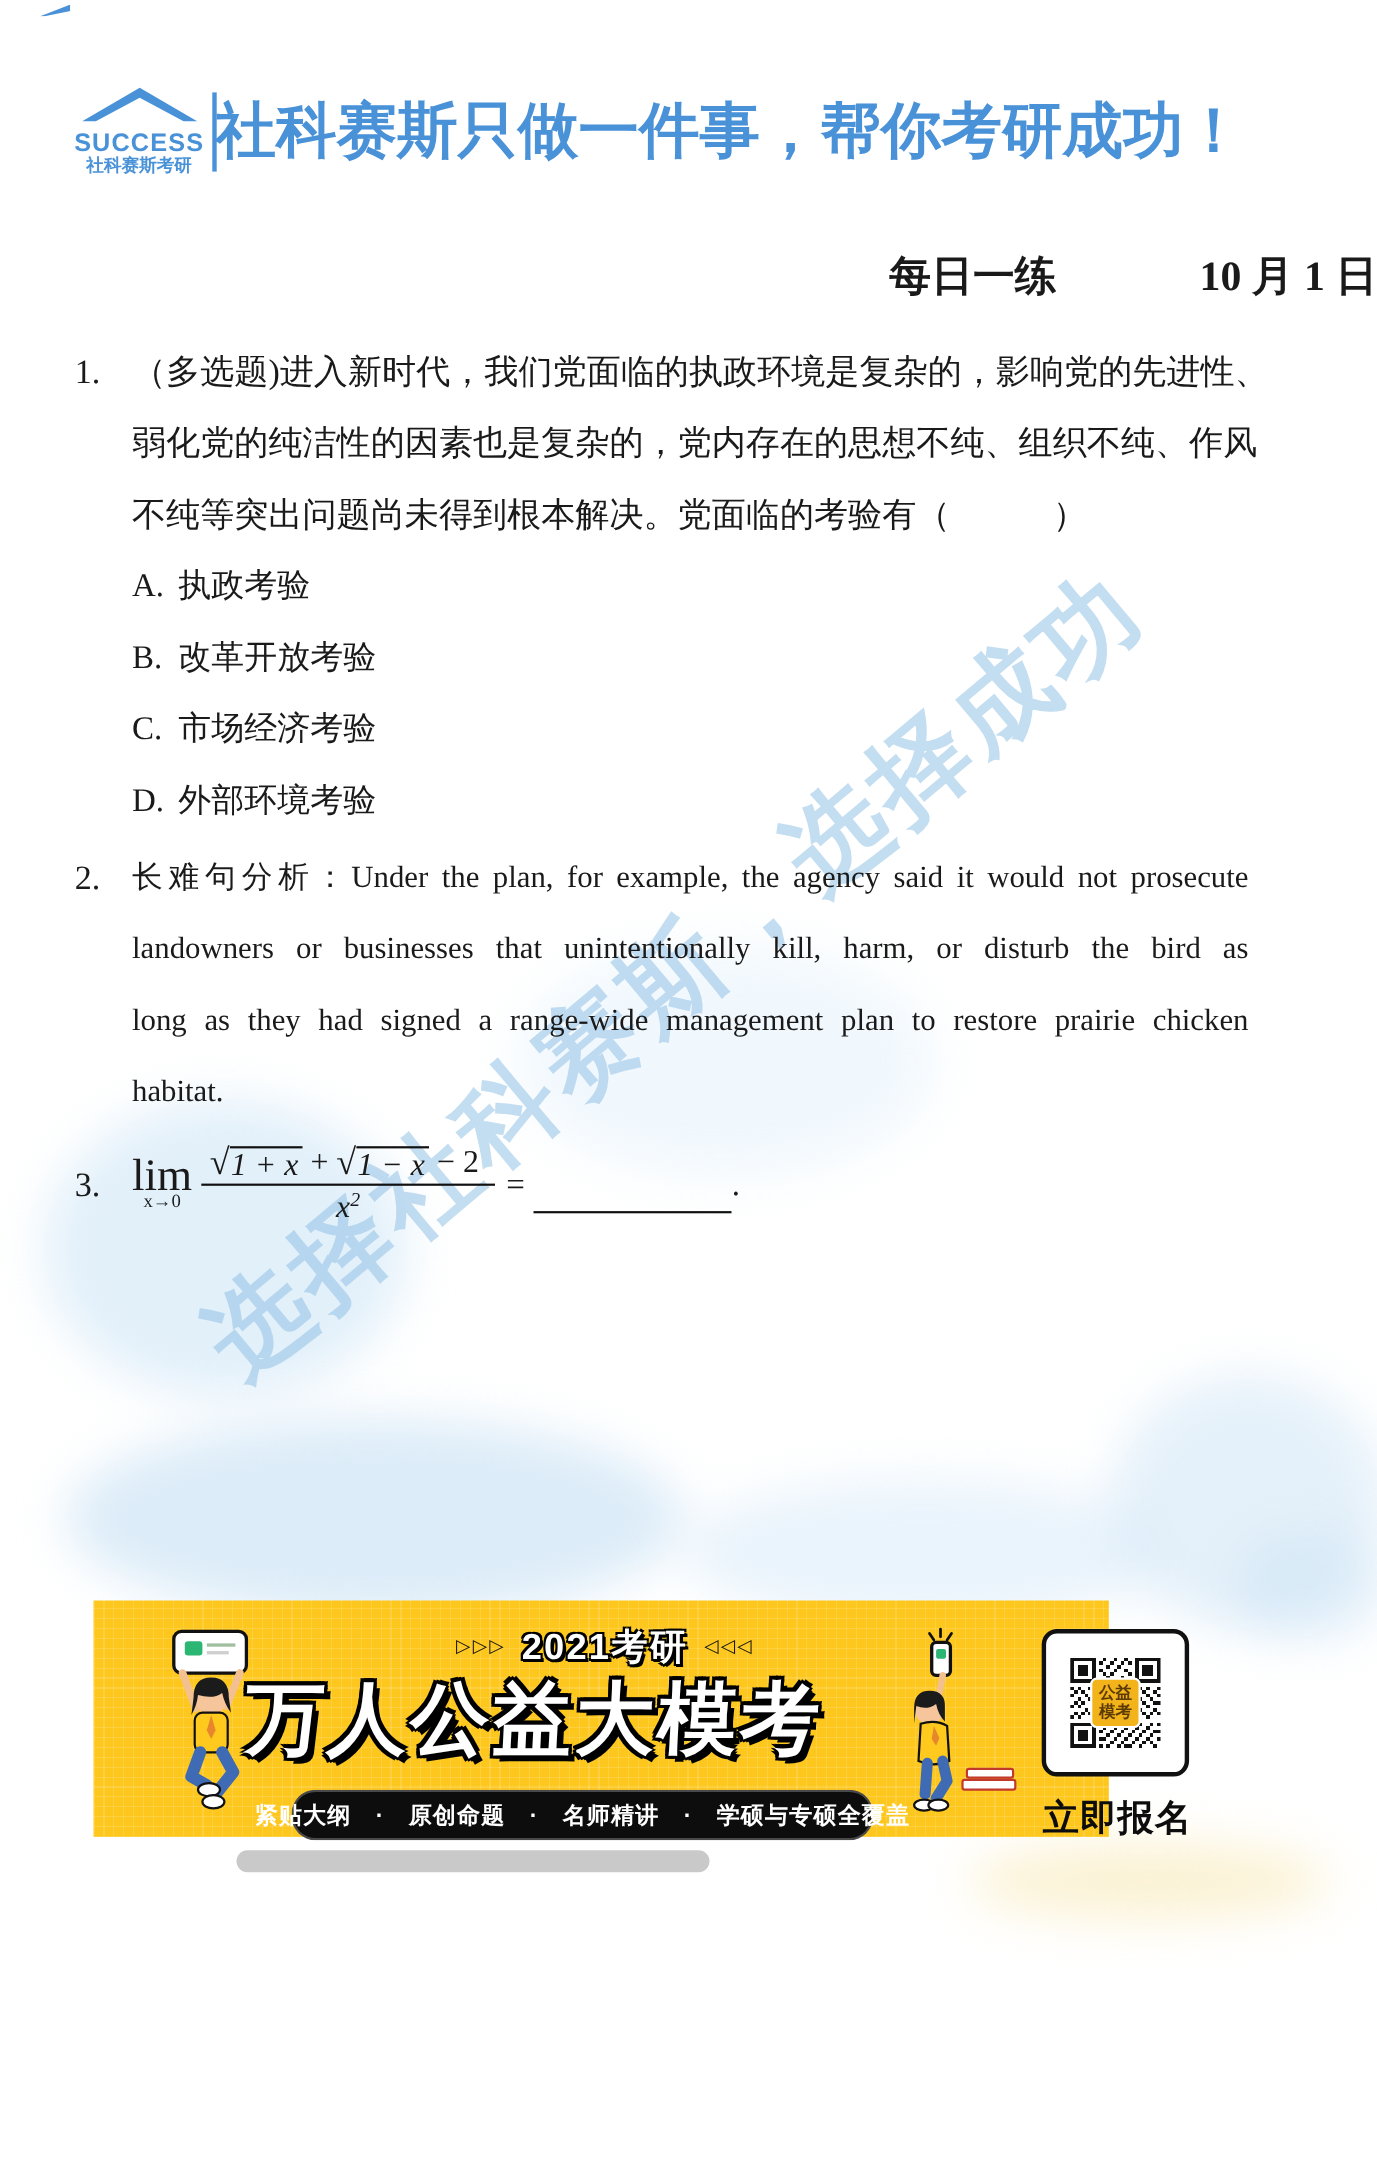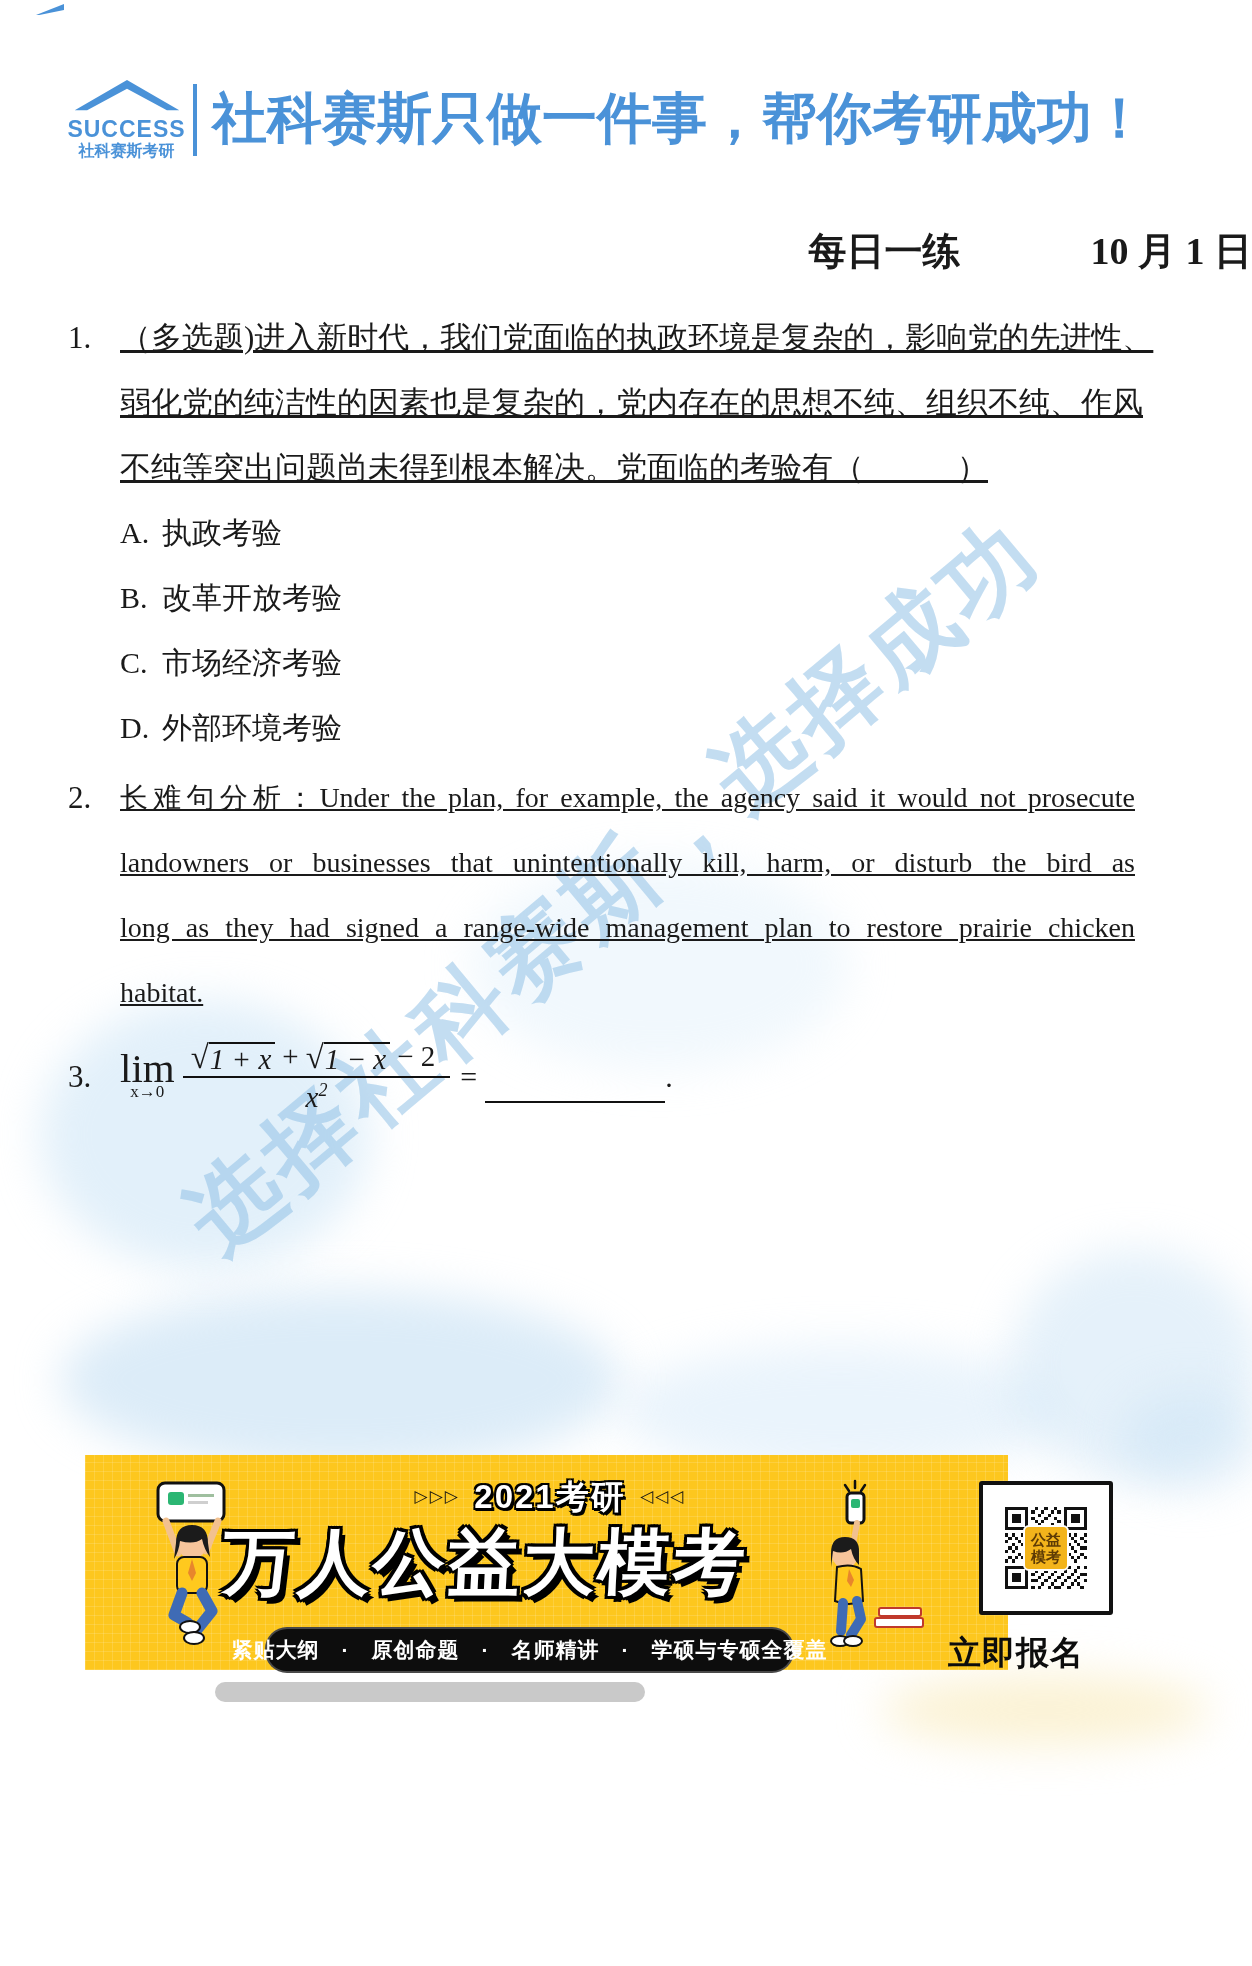--- a/index.html
+++ b/index.html
@@ -21,32 +21,32 @@
      transform:rotate(-40deg);transform-origin:0 0;pointer-events:none;}
   
   .corner-mark{position:absolute;left:36px;top:4px;width:28px;height:11px;background:#4a92d8;
      clip-path:polygon(0 100%,100% 0,100% 55%,12% 100%);z-index:2;}
   .logo{position:absolute;left:64px;top:74px;width:125px;text-align:center;z-index:2;
      font-family:"Liberation Sans","DejaVu Sans",sans-serif;color:#4a92d8;}
   .logo svg{display:block;margin:0 auto;}
   .logo .brand{font-size:23px;font-weight:bold;letter-spacing:1px;line-height:24px;margin-top:1px;}
   .logo .sub{font-size:16px;font-weight:bold;line-height:20px;}
   .hdr-divider{position:absolute;left:193px;top:84px;width:4px;height:72px;background:#4a92d8;z-index:2;}
-  .slogan{position:absolute;left:212px;top:84px;width:960px;margin:0;z-index:2;
+  .slogan{position:absolute;left:196px;top:84px;width:960px;margin:0;z-index:2;
      font-family:"Liberation Sans","DejaVu Sans",sans-serif;font-weight:bold;
      font-size:55px;line-height:68px;color:#4a92d8;white-space:nowrap;}
   
   .doc-title{position:absolute;left:0;top:226px;width:1252px;text-align:right;z-index:2;
      font-weight:bold;font-size:38px;}
   .doc-title .gap{display:inline-block;width:130px;}
   
   .q{position:absolute;left:68px;z-index:2;display:flex;align-items:flex-start;}
   .q-num{width:52px;font-size:31px;line-height:65px;flex:0 0 52px;}
   .q-body{width:1015px;}
-  .q-line{font-size:31px;line-height:65px;height:65px;white-space:nowrap;text-decoration:underline;}
+  .q-line{font-size:31px;line-height:65px;height:65px;white-space:nowrap;}
   .q-line.just{text-align:justify;text-align-last:justify;}
   .q-line.eng{font-size:28px;}
   .opt{font-size:30px;line-height:65px;height:65px;}
   .opt .opt-label{display:inline-block;width:42px;}
   #q1{top:305px;}
   #q2{top:765px;}
   #q3{top:1022px;}
   #q3 .q-num{line-height:110px;}
   
   .formula{display:inline-flex;align-items:center;height:110px;font-size:30px;font-style:italic;}
@@ -76,21 +76,21 @@
   .banner-title{position:absolute;left:138px;top:60px;font-size:72px;font-weight:900;color:#fff;
      letter-spacing:3px;white-space:nowrap;transform:skewX(-3deg);
      text-shadow:-3px -3px 0 #000,3px -3px 0 #000,-3px 3px 0 #000,3px 3px 0 #000,-3px 0 0 #000,3px 0 0 #000,0 -3px 0 #000,0 3px 0 #000,6px 6px 0 #000;}
   .banner-pill{position:absolute;left:180px;top:172px;width:525px;height:42px;background:#0d0d0d;border-radius:22px;
      display:flex;align-items:center;justify-content:center;color:#fff;font-size:21px;font-weight:bold;
      letter-spacing:1px;border:2px solid rgba(255,255,255,.25);white-space:nowrap;}
   .mascot1{position:absolute;left:45px;top:26px;}
   .mascot2{position:absolute;left:722px;top:24px;}
   .books{position:absolute;left:786px;top:150px;}
   .qr-wrap{position:absolute;left:862px;top:26px;width:134px;height:134px;background:#fff;border:4px solid #111;
-     border-radius:3px;box-sizing:border-box;padding:22px;margin-left:32px;}
+     border-radius:14px;box-sizing:border-box;padding:22px;}
   .qr-wrap svg{display:block;width:100%;height:100%;}
   .qr-badge{position:absolute;left:50%;top:50%;transform:translate(-50%,-50%);width:46px;height:46px;
      background:#f3b41b;border:2px solid #fff;border-radius:6px;box-sizing:border-box;
      display:flex;flex-direction:column;align-items:center;justify-content:center;
      font-size:15px;line-height:17px;font-weight:bold;color:#5d3b05;}
   .banner-cta{position:absolute;left:856px;top:176px;width:150px;text-align:center;font-size:33px;
      font-weight:900;color:#0d0d0d;letter-spacing:1px;white-space:nowrap;}
   .grey-bar{position:absolute;left:215px;top:1682px;width:430px;height:20px;background:#c9c9c9;
      border-radius:10px;z-index:3;}
 </style>

